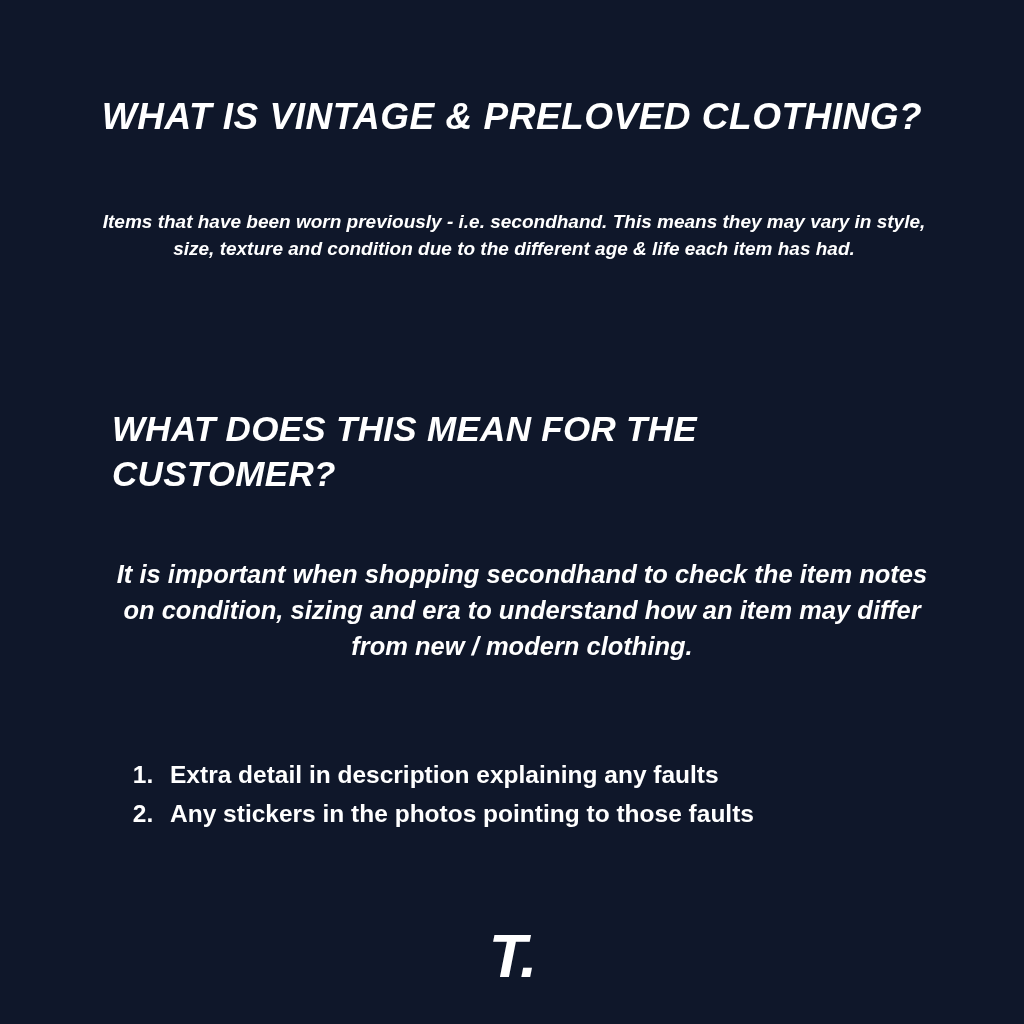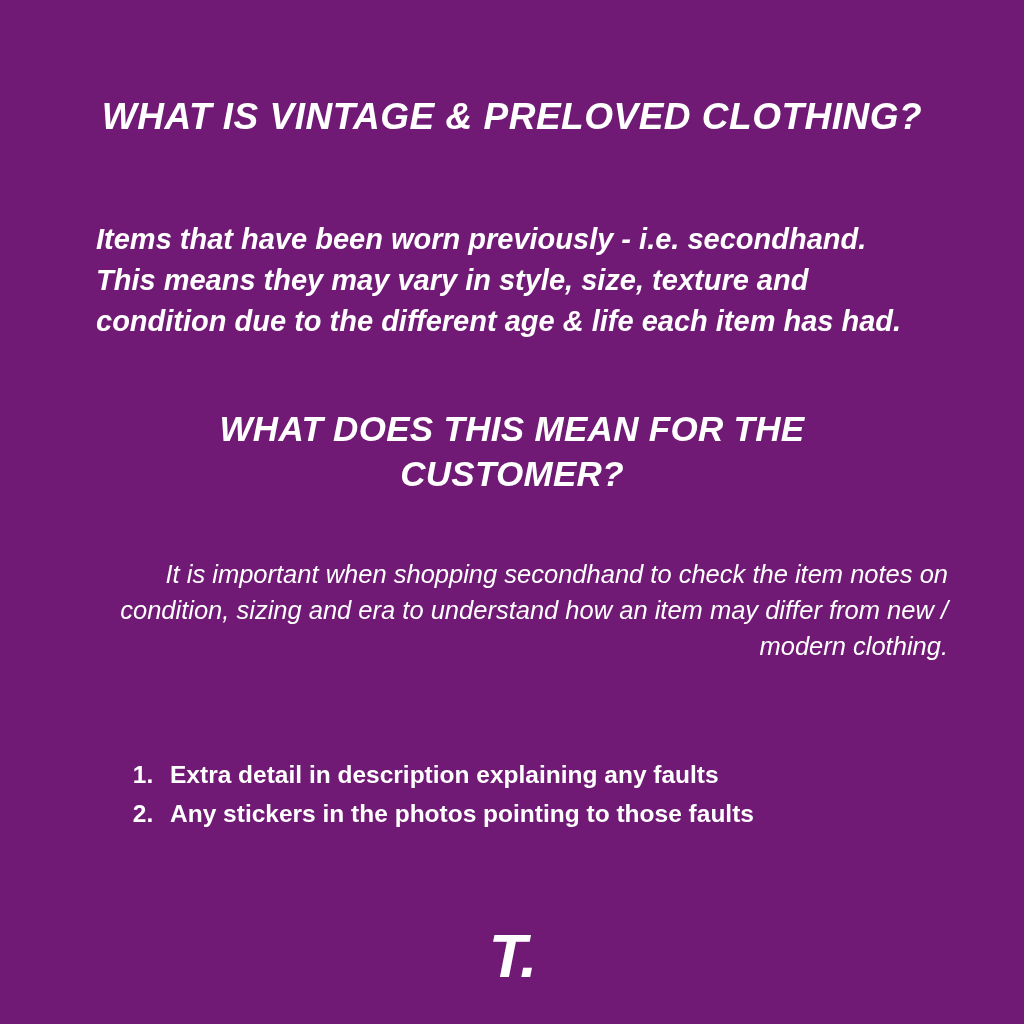--- a/index.html
+++ b/index.html
@@ -11,70 +11,70 @@
     width: 1024px;
     height: 1024px;
     overflow: hidden;
     font-family: "Liberation Sans", sans-serif;
     color: #ffffff;
   }
   .page {
     position: relative;
     width: 1024px;
     height: 1024px;
-    background: #701a75;
+    background: #0f172a;
     box-sizing: border-box;
   }
   .heading-main {
     position: absolute;
     top: 72px;
     left: 0;
     width: 1024px;
     text-align: center;
     font-size: 37px;
     font-weight: 700;
     font-style: italic;
     letter-spacing: 0.5px;
     line-height: 1.1;
     text-transform: uppercase;
   }
   .para-1 {
     position: absolute;
     top: 190px;
     left: 96px;
     width: 836px;
-    font-size: 29px;
+    font-size: 19px;
     font-weight: 700;
     font-style: italic;
     line-height: 1.42;
-    text-align: left;
+    text-align: center;
   }
   .heading-sub {
     position: absolute;
     top: 378px;
     left: 112px;
     width: 800px;
-    text-align: center;
+    text-align: left;
     font-size: 35px;
     font-weight: 700;
     font-style: italic;
     line-height: 1.28;
     text-transform: uppercase;
     letter-spacing: 0.3px;
   }
   .para-2 {
     position: absolute;
     top: 530px;
-    left: 112px;
+    left: 104px;
     width: 836px;
     font-size: 25.5px;
-    font-weight: 400;
+    font-weight: 700;
     font-style: italic;
     line-height: 1.42;
-    text-align: right;
+    text-align: center;
   }
   .para-3 {
     position: absolute;
     top: 681px;
     left: 96px;
     width: 836px;
     font-size: 25.5px;
     font-weight: 700;
     font-style: italic;
     line-height: 1.42;

